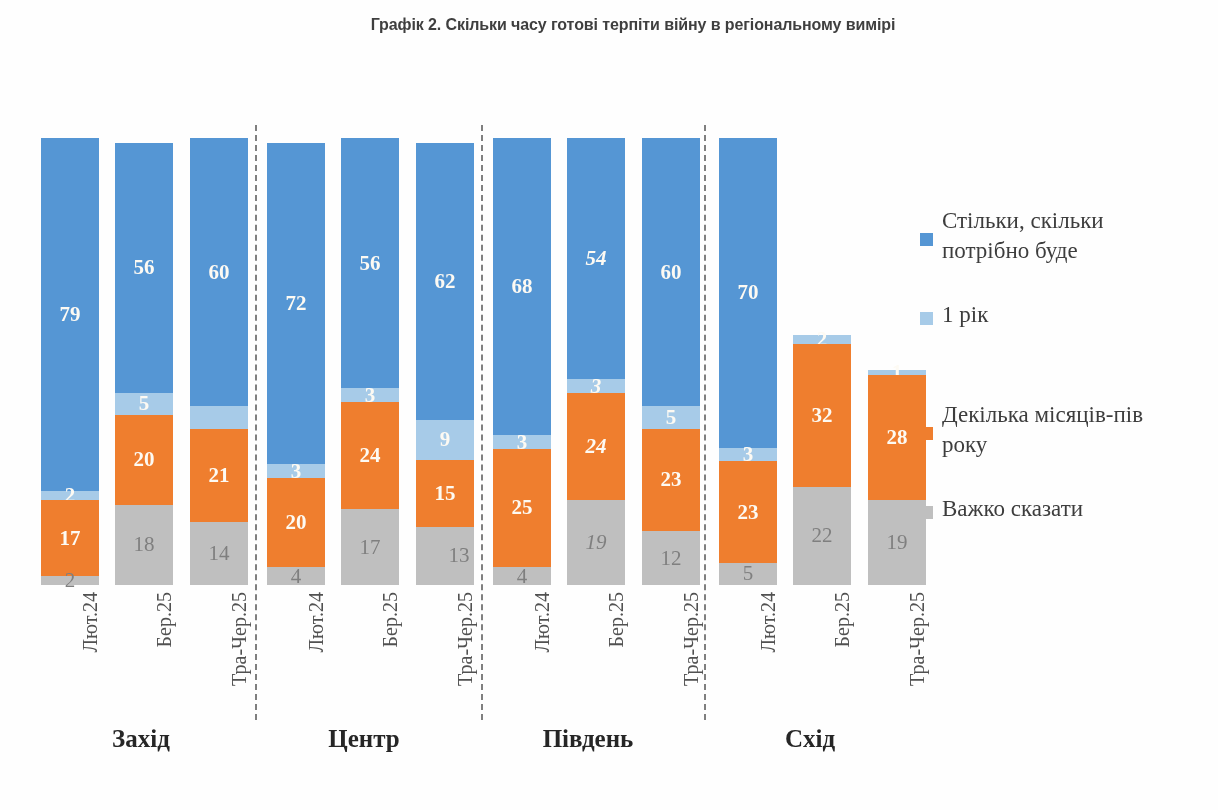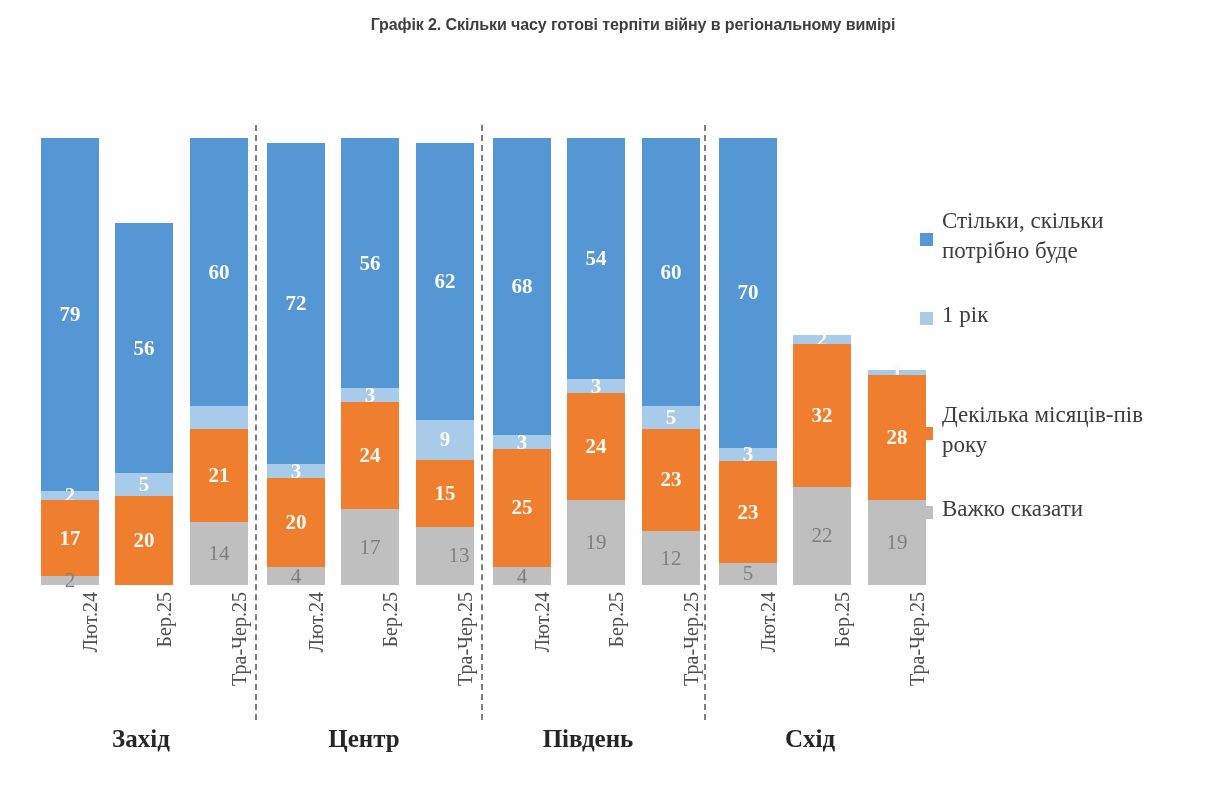--- a/index.html
+++ b/index.html
@@ -165,20 +165,23 @@
       <div class="bar-col" style="left: 80px;">
         <div class="seg c-blue" style="height: 250.32px;">
           <span class="seg-label">56</span>
         </div>
         <div class="seg c-lightblue" style="height: 22.35px;">
           <span class="seg-label">5</span>
         </div>
         <div class="seg c-orange" style="height: 89.4px;">
           <span class="seg-label">20</span>
         </div>
+        <div class="seg c-grey" style="height: 80.46px;">
+          <span class="seg-label">18</span>
+        </div>
       </div>
       <div class="bar-col" style="left: 155px;">
         <div class="seg c-blue" style="height: 268.2px;">
           <span class="seg-label">60</span>
         </div>
         <div class="seg c-lightblue" style="height: 22.35px;"></div>
         <div class="seg c-orange" style="height: 93.87px;">
           <span class="seg-label">21</span>
         </div>
         <div class="seg c-grey" style="height: 62.58px;">
@@ -234,21 +237,21 @@
         <div class="seg c-lightblue" style="height: 13.41px;">
           <span class="seg-label">3</span>
         </div>
         <div class="seg c-orange" style="height: 121px;">
           <span class="seg-label">25</span>
         </div>
         <div class="seg c-grey" style="height: 17.88px;">
           <span class="seg-label">4</span>
         </div>
       </div>
-      <div class="bar-col" style="left: 532px;">
+      <div class="bar-col" style="left: 532px; font-style: italic;">
         <div class="seg c-blue" style="height: 241.38px;">
           <span class="seg-label">54</span>
         </div>
         <div class="seg c-lightblue" style="height: 13.41px;">
           <span class="seg-label">3</span>
         </div>
         <div class="seg c-orange" style="height: 107.28px;">
           <span class="seg-label">24</span>
         </div>
         <div class="seg c-grey" style="height: 84.93px;">

